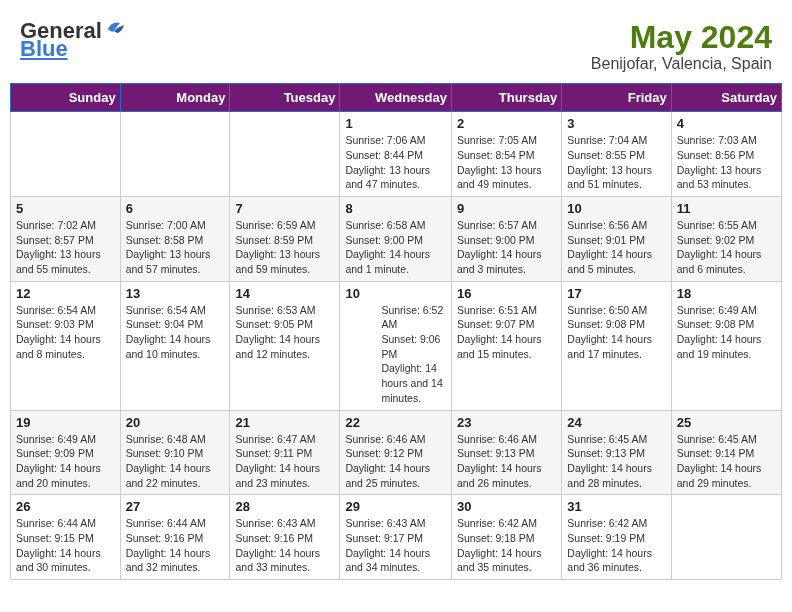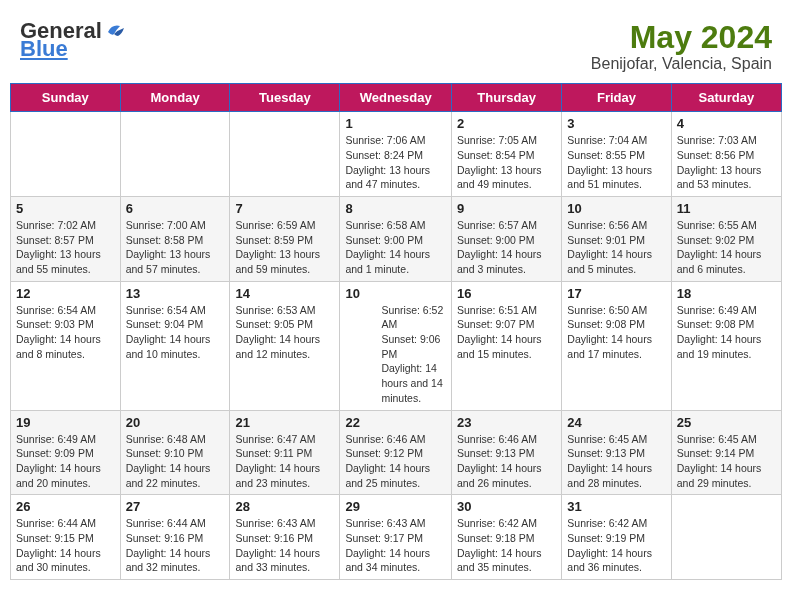--- a/index.html
+++ b/index.html
@@ -46,26 +46,26 @@
     .location-title {
       font-size: 16px;
       color: #444;
     }
     .calendar {
       width: 100%;
       border-collapse: collapse;
       margin-top: 5px;
     }
     .calendar th {
-      background-color: #be185d;
+      background-color: #701a75;
       color: #fff;
       font-size: 13px;
       font-weight: bold;
       padding: 6px 4px;
-      text-align: center;
+      text-align: right;
       border: 1px solid #2a6bc5;
     }
     .calendar td {
       border: 1px solid #ccc;
       vertical-align: top;
       padding: 4px 5px;
       width: 113px;
       min-height: 80px;
       background: #fff;
     }
@@ -86,21 +86,21 @@
     }
     .empty-cell {
       background: #fff;
     }
   </style>
 </head>
 <body>
 
 <div class="header-area">
   <div class="logo">
-    <div style="display:flex; align-items:flex-end;">
+    <div style="display:flex; align-items:center;">
       <span class="logo-general">General</span>
       <svg width="22" height="20" viewBox="0 0 22 20" style="margin-left:2px; margin-top:-4px;">
         <path d="M4,10 Q8,2 16,4 Q12,8 10,12 Q8,14 4,10Z" fill="#3a7bd5"></path>
         <path d="M10,12 Q14,8 20,6 Q18,12 14,14 Q12,14 10,12Z" fill="#2a5ba5"></path>
       </svg>
     </div>
     <span class="logo-blue" style="margin-top:-4px;">Blue</span>
   </div>
   <div class="title-area">
     <div class="month-title">May 2024</div>
@@ -121,21 +121,21 @@
       </tr>
   </thead>
   <tbody id="calendar-body">
   <tr>
         <td class="empty-cell"></td>
         <td class="empty-cell"></td>
         <td class="empty-cell"></td>
         <td>
           <span class="day-number">1</span>
           <div class="day-info" style="white-space: pre-line;">Sunrise: 7:06 AM
-Sunset: 8:24 PM
+Sunset: 8:44 PM
 Daylight: 13 hours and 47 minutes.</div>
         </td>
         <td>
           <span class="day-number">2</span>
           <div class="day-info" style="white-space: pre-line;">Sunrise: 7:05 AM
 Sunset: 8:54 PM
 Daylight: 13 hours and 49 minutes.</div>
         </td>
         <td>
           <span class="day-number">3</span>

